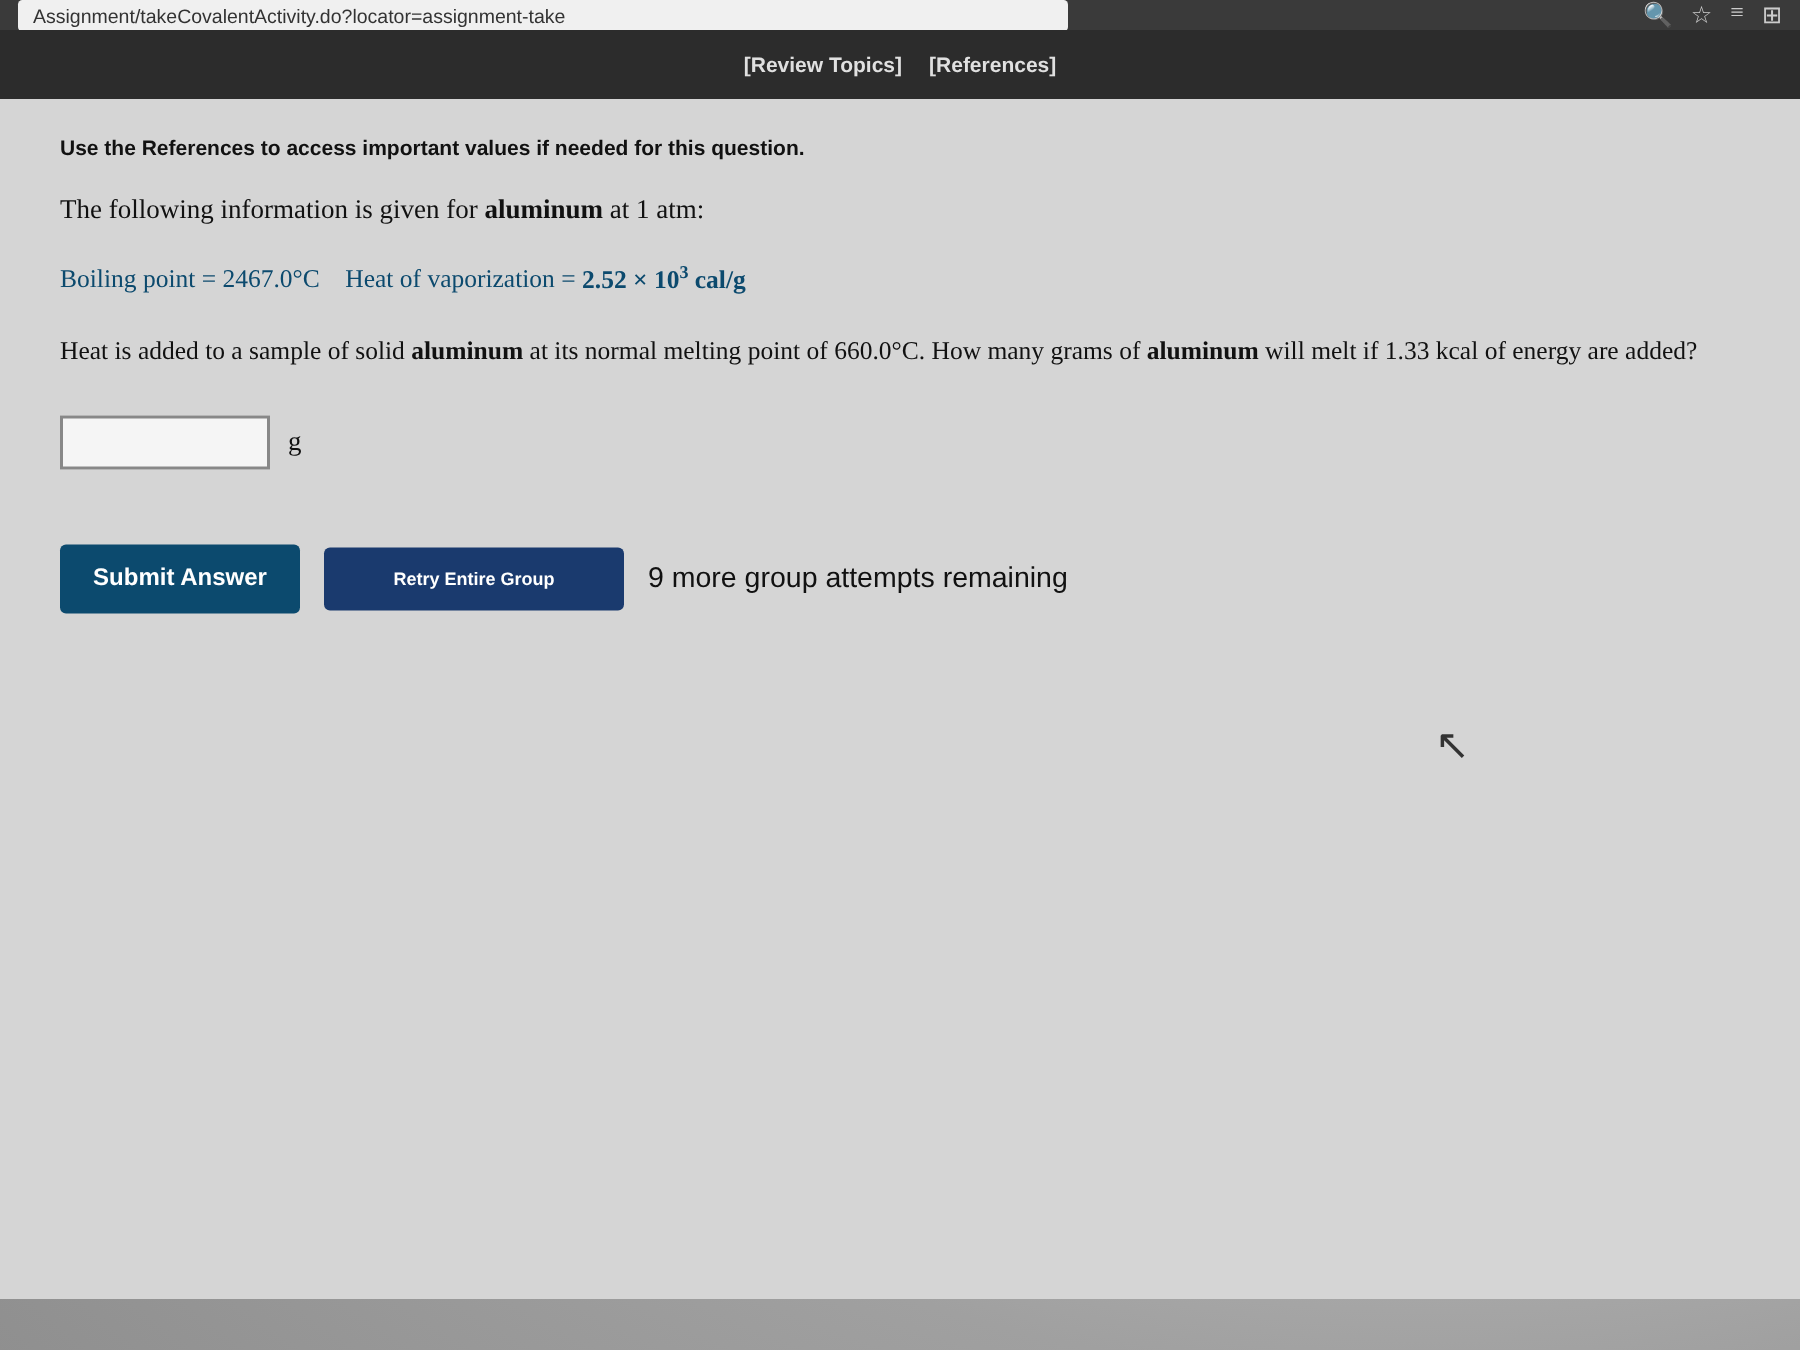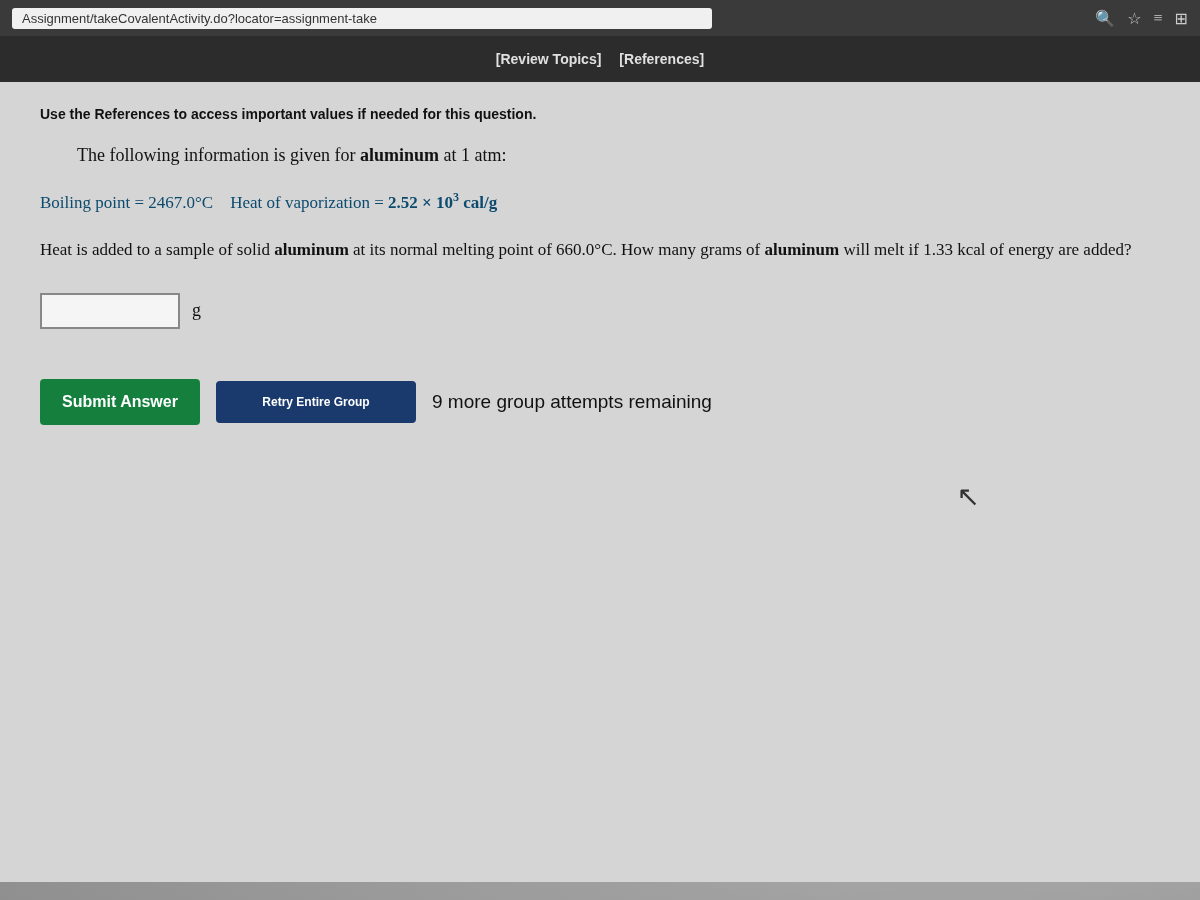--- a/index.html
+++ b/index.html
@@ -28,21 +28,21 @@
     .main-container {
       position: relative;
       z-index: 1;
       width: 100%;
       height: 100%;
     }
 
     
     .browser-bar {
       background: #3a3a3a;
-      height: 36px;
+      height: 20px;
       display: flex;
       align-items: center;
       padding: 0 12px;
       gap: 8px;
     }
 
     .url-bar {
       background: #f0f0f0;
       border-radius: 3px;
       padding: 3px 10px;
@@ -101,21 +101,20 @@
       font-weight: bold;
       margin-bottom: 20px;
       color: #111;
     }
 
     .question-intro {
       font-size: 18px;
       margin-bottom: 18px;
       color: #111;
       line-height: 1.5;
-      margin-left: 37px;
     }
 
     .question-intro strong {
       font-weight: bold;
     }
 
     .data-table {
       margin-bottom: 18px;
     }
 
@@ -159,21 +158,21 @@
     }
 
     .buttons-row {
       display: flex;
       align-items: center;
       gap: 16px;
       margin-top: 10px;
     }
 
     .btn-submit {
-      background: #15803d;
+      background: #0c4a6e;
       color: white;
       border: none;
       padding: 14px 22px;
       font-size: 16px;
       font-weight: bold;
       font-family: Arial, sans-serif;
       cursor: pointer;
       border-radius: 4px;
       min-width: 160px;
     }

